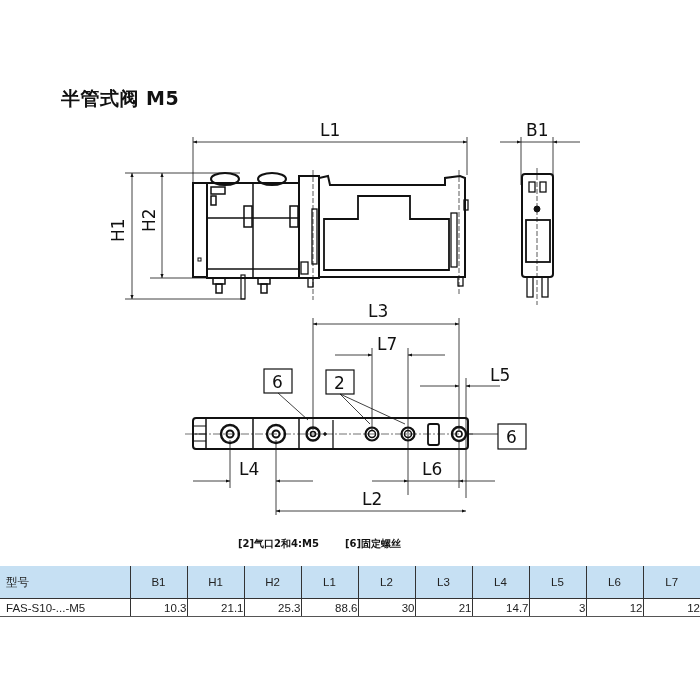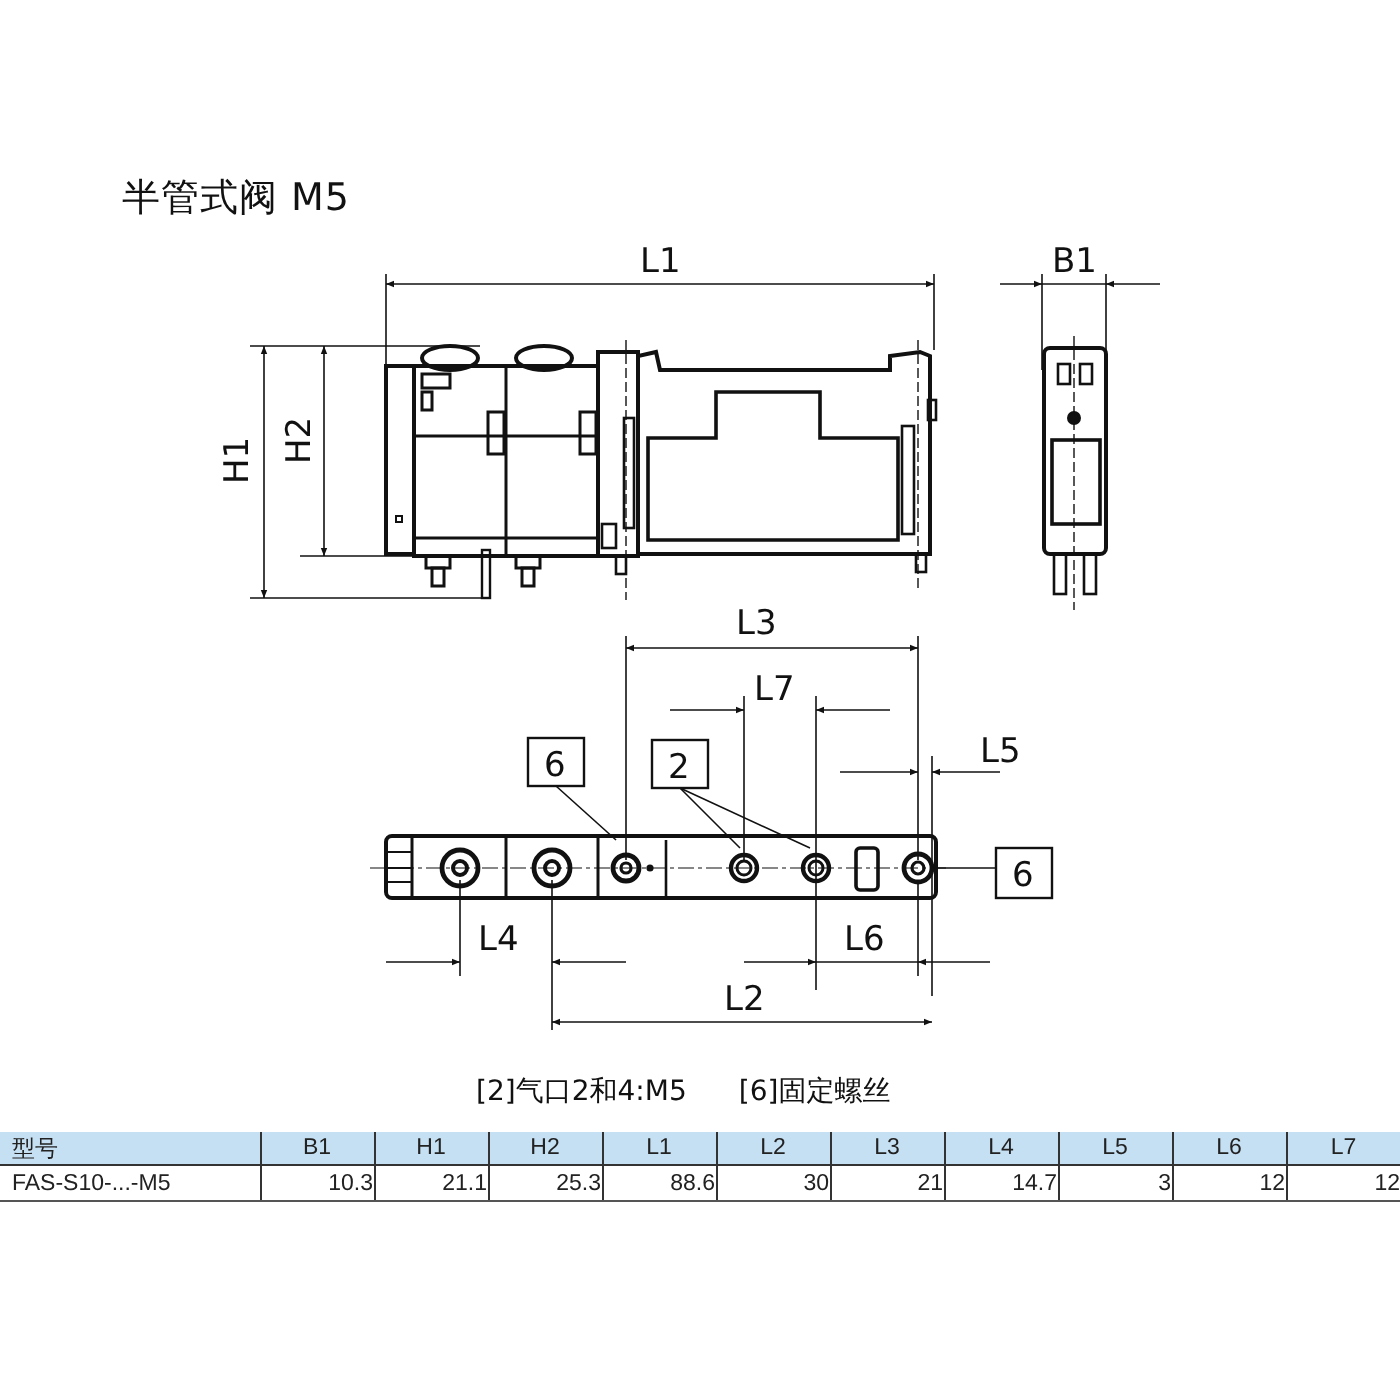--- a/index.html
+++ b/index.html
@@ -1,23 +1,23 @@
 <!DOCTYPE html>
 <html><head>
 <meta charset="utf-8">
 <style>
   html, body { margin:0; padding:0; background:#ffffff; }
   body { width:700px; height:700px; position:relative; overflow:hidden; font-family:"DejaVu Sans", sans-serif; color:#111; }
-  .title { position:absolute; left:61px; top:86px; font-size:19px; font-weight:normal; letter-spacing:0.5px; }
+  .title { position:absolute; left:61px; top:86px; font-size:19px; font-weight:bold; letter-spacing:0.5px; }
   svg.drawing { position:absolute; left:0; top:0; }
   .dimtxt { font-family:"DejaVu Sans", sans-serif; font-size:17px; fill:#111; }
-  .notes { position:absolute; left:238px; top:537px; font-size:14px; font-weight:normal; white-space:pre; }
+  .notes { position:absolute; left:238px; top:537px; font-size:10px; font-weight:bold; white-space:pre; }
   .notes span { margin-right:26px; }
   table.spec { position:absolute; left:0; top:566px; width:700px; border-collapse:collapse; font-family:"Liberation Sans", sans-serif; font-size:11.5px; table-layout:fixed; }
-  table.spec th { background:#c6e0f3; font-weight:normal; height:16px; padding:0; text-align:center; border-left:1px solid #333; border-bottom:1px solid #333; color:#222; }
+  table.spec th { background:#c6e0f3; font-weight:normal; height:32px; padding:0; text-align:center; border-left:1px solid #333; border-bottom:1px solid #333; color:#222; }
   table.spec td { height:17px; padding:0; text-align:right; border-left:1px solid #333; border-bottom:1px solid #555; color:#222; }
   table.spec th:first-child, table.spec td:first-child { text-align:left; padding-left:6px; border-left:none; }
   table.spec col.c0 { width:130px; }
 </style>
 </head>
 <body>
 
 <div class="title">半管式阀 M5</div>
 
 <svg class="drawing" width="700" height="560" viewBox="0 0 700 560">

